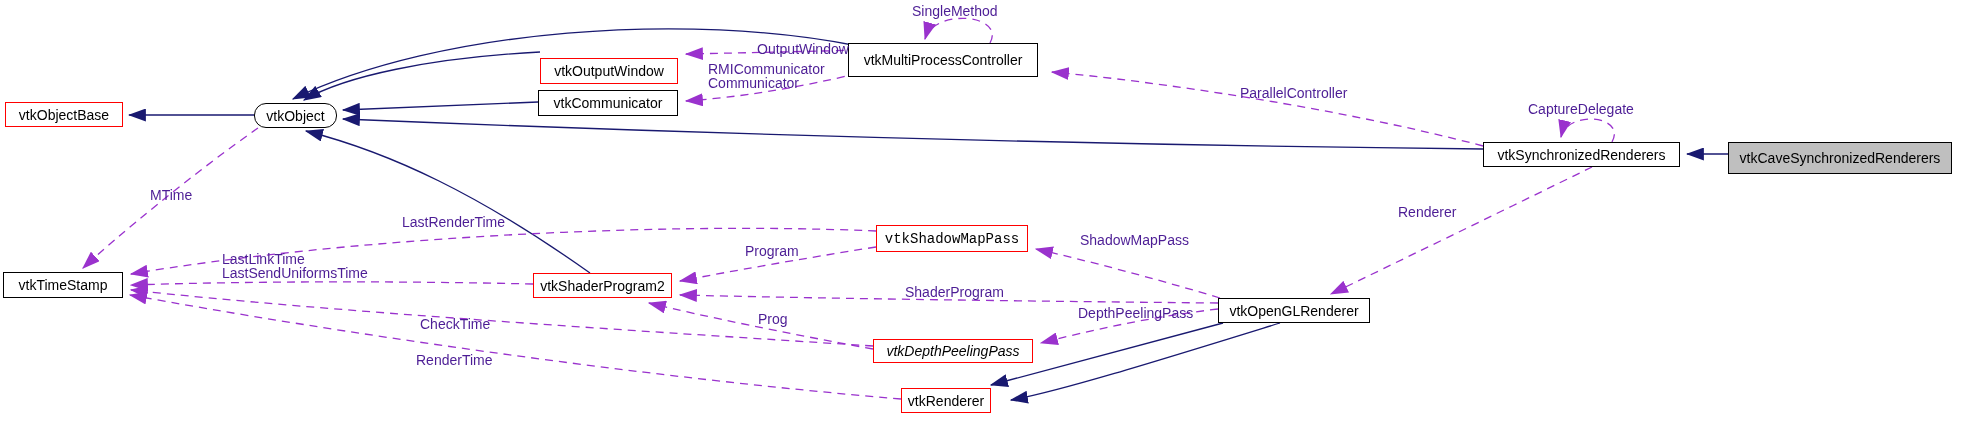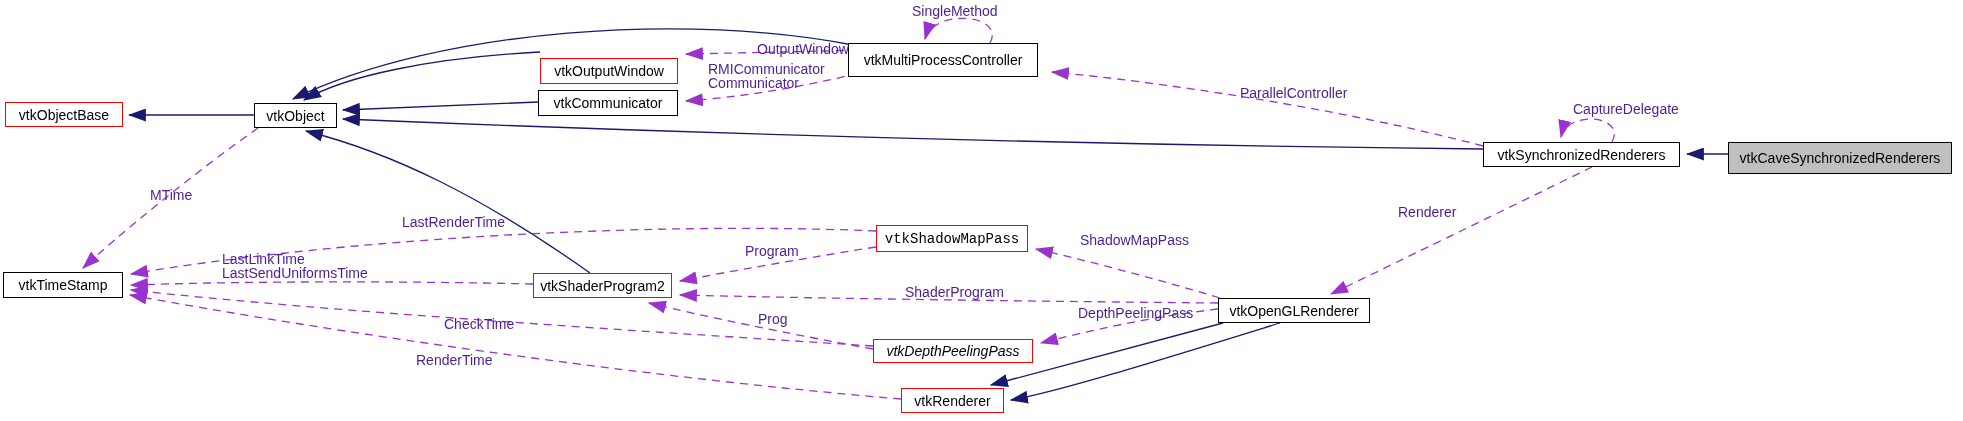--- a/index.html
+++ b/index.html
@@ -62,48 +62,48 @@
       <path d="M873,349 C790,334 702,316 649,303" marker-end="url(#ap)"></path>
       <path d="M1218,309 C1150,317 1092,330 1041,343" marker-end="url(#ap)"></path>
       <path d="M876,231 C640,221 332,240 131,274" marker-end="url(#ap)"></path>
       <path d="M533,284 C400,281 256,281 131,285" marker-end="url(#ap)"></path>
       <path d="M873,346 C640,331 332,312 131,290" marker-end="url(#ap)"></path>
       <path d="M901,399 C640,377 332,332 130,295" marker-end="url(#ap)"></path>
     </g>
   </svg>
 
   <div class="node red" style="left:5px;top:102px;width:118px;height:25px;">vtkObjectBase</div>
-  <div class="node" style="left:254px;top:103px;width:83px;height:25px;">vtkObject</div>
+  <div class="node" style="left:254px;top:103px;width:83px;height:25px;border-radius:12px;">vtkObject</div>
   <div class="node red" style="left:540px;top:40px;width:138px;height:26px;margin-top:18px;">vtkOutputWindow</div>
   <div class="node" style="left:538px;top:90px;width:140px;height:26px;">vtkCommunicator</div>
   <div class="node" style="left:848px;top:43px;width:190px;height:34px;">vtkMultiProcessController</div>
   <div class="node" style="left:1483px;top:142px;width:197px;height:25px;">vtkSynchronizedRenderers</div>
   <div class="node current" style="left:1728px;top:142px;width:224px;height:32px;">vtkCaveSynchronizedRenderers</div>
   <div class="node" style="left:3px;top:272px;width:120px;height:26px;">vtkTimeStamp</div>
   <div class="node red" style="left:533px;top:273px;width:139px;height:25px;">vtkShaderProgram2</div>
   <div class="node red" style="left:876px;top:225px;width:152px;height:27px;font-family:Liberation Mono, monospace;">vtkShadowMapPass</div>
   <div class="node red" style="left:873px;top:339px;width:160px;height:24px;font-style:italic;">vtkDepthPeelingPass</div>
   <div class="node" style="left:1218px;top:298px;width:152px;height:25px;">vtkOpenGLRenderer</div>
-  <div class="node red" style="left:901px;top:388px;width:103px;height:25px;">vtkRenderer</div>
+  <div class="node red" style="left:901px;top:388px;width:90px;height:25px;">vtkRenderer</div>
 
   <div class="elabel" style="left:912px;top:4px;">SingleMethod</div>
   <div class="elabel" style="left:725px;top:42px;margin-left:32px;">OutputWindow</div>
   <div class="elabel center" style="left:708px;top:62px;width:118px;">
     <div>RMICommunicator</div>
     <div>Communicator</div>
   </div>
   <div class="elabel" style="left:1240px;top:86px;">ParallelController</div>
-  <div class="elabel" style="left:1528px;top:102px;margin-left:45px;">CaptureDelegate</div>
+  <div class="elabel" style="left:1528px;top:102px;">CaptureDelegate</div>
   <div class="elabel" style="left:150px;top:188px;">MTime</div>
   <div class="elabel" style="left:402px;top:215px;">LastRenderTime</div>
   <div class="elabel center" style="left:222px;top:252px;width:155px;">
     <div>LastLinkTime</div>
     <div>LastSendUniformsTime</div>
   </div>
-  <div class="elabel" style="left:420px;top:317px;margin-left:24px;">CheckTime</div>
+  <div class="elabel" style="left:420px;top:317px;">CheckTime</div>
   <div class="elabel" style="left:416px;top:353px;">RenderTime</div>
   <div class="elabel" style="left:745px;top:244px;">Program</div>
   <div class="elabel" style="left:905px;top:285px;">ShaderProgram</div>
   <div class="elabel" style="left:758px;top:312px;">Prog</div>
   <div class="elabel" style="left:1080px;top:233px;">ShadowMapPass</div>
   <div class="elabel" style="left:1078px;top:306px;">DepthPeelingPass</div>
   <div class="elabel" style="left:1398px;top:205px;">Renderer</div>
 
 </div>
 

